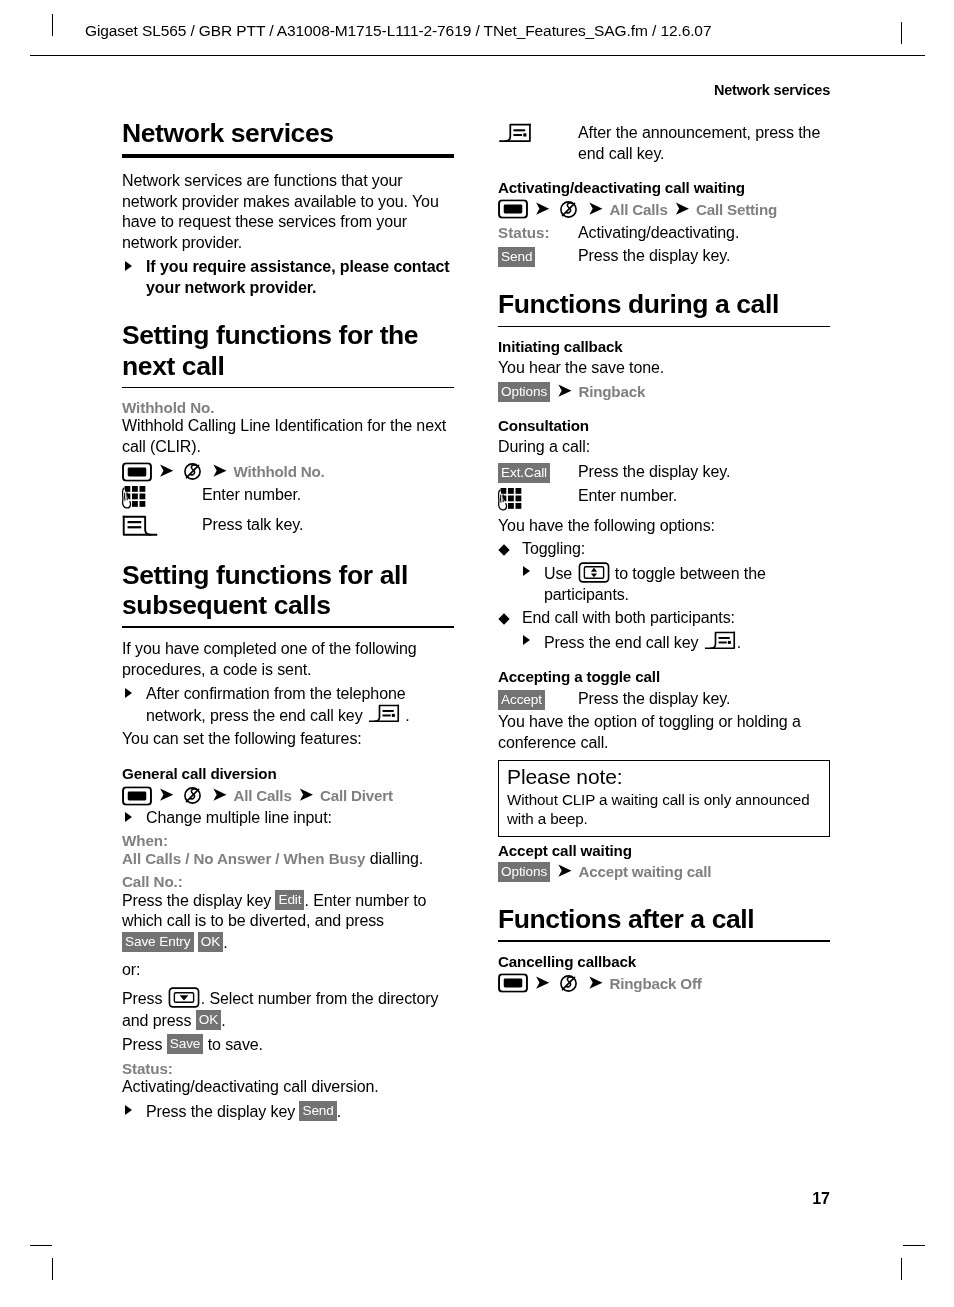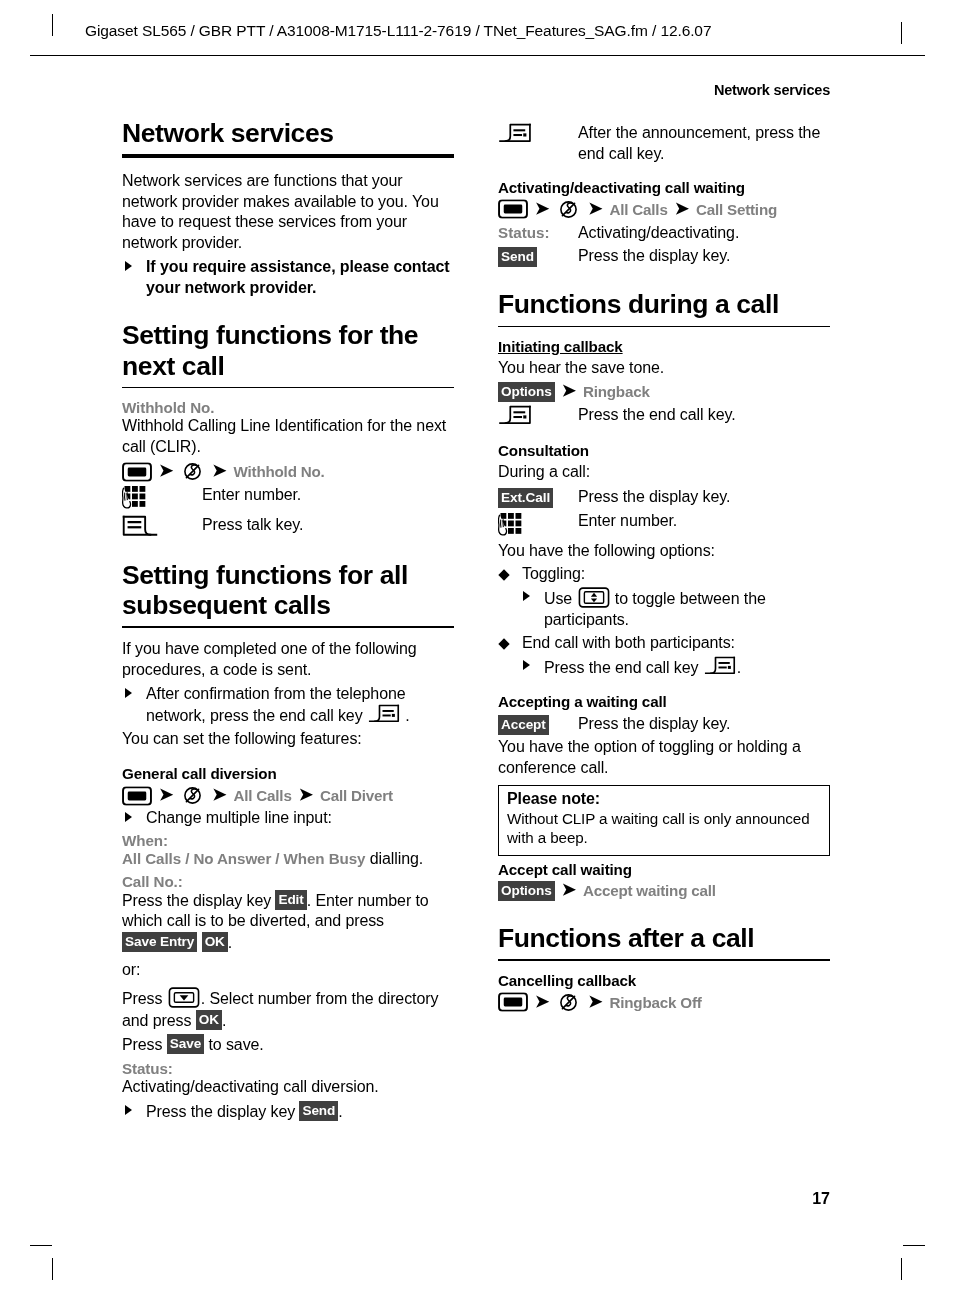--- a/index.html
+++ b/index.html
@@ -189,40 +189,40 @@
     flex: 0 0 80px;
     color: #808080;
     font-weight: bold;
     font-size: 15.2px;
     padding-top: 2px;
   }
 
   
   .skey {
     display: inline-block;
-    background: #404040;
+    background: #737373;
     color: #ffffff;
-    font-weight: bold;
+    font-weight: normal;
     font-size: 13.6px;
     line-height: 1.32;
     padding: 1px 3px 1px 3px;
     letter-spacing: -0.1px;
     vertical-align: 1.5px;
     white-space: nowrap;
   }
 
   
   .note-box {
     border: 1.6px solid #000;
     padding: 4px 8px 7px 8px;
     margin: 6px 0 4px 0;
   }
   .note-title {
-    font-size: 16px;
-    font-weight: bold;
+    font-size: 21px;
+    font-weight: normal;
     letter-spacing: -0.1px;
     margin-bottom: 1px;
   }
   .note-body {
     font-size: 15.2px;
     line-height: 1.28;
     letter-spacing: -0.1px;
   }
 
   
@@ -476,37 +476,29 @@
   <div class="icon-row">
     <div class="label-cell">
       <span class="skey">Send</span>
     </div>
     <div class="desc-cell">Press the display key.</div>
   </div>
 
   <h1 class="h1" style="margin-top:22px;">Functions during a call</h1>
   <div class="rule-thin"></div>
 
-  <h2 class="h2" style="margin-top:1px;text-decoration:underline;">Initiating callback</h2>
+  <h2 class="h2" style="margin-top:1px;">Initiating callback</h2>
   <p class="body">You hear the save tone.</p>
 
   <div class="menu-path">
     <span class="skey">Options</span>
     <span class="arrow">➤</span>
     <span class="menu-label">Ringback</span>
   </div>
 
-  <div class="icon-row">
-    <div class="icon-cell">
-      <svg class="ic" width="34" height="22" viewBox="0 0 42 28">
-          <use href="#sym-endcall"></use>
-        </svg>
-    </div>
-    <div class="desc-cell">Press the end call key.</div>
-  </div>
 
   <h2 class="h2">Consultation</h2>
   <p class="body">During a call:</p>
 
   <div class="icon-row">
     <div class="label-cell">
       <span class="skey">Ext.Call</span>
     </div>
     <div class="desc-cell">Press the display key.</div>
   </div>
@@ -539,21 +531,21 @@
     <span>End call with both participants:</span>
   </div>
 
   <div class="tri-item sub">
     <span class="tri"></span>
     <span>Press the end call key </span><span><svg class="ic-inline" width="32" height="21" viewBox="0 0 42 28">
           <use href="#sym-endcall"></use>
         </svg></span><span>.</span>
   </div>
 
-  <h2 class="h2">Accepting a waiting call</h2>
+  <h2 class="h2">Accepting a toggle call</h2>
 
   <div class="icon-row">
     <div class="label-cell">
       <span class="skey">Accept</span>
     </div>
     <div class="desc-cell">Press the display key.</div>
   </div>
 
   <p class="body">You have the option of toggling or holding a conference call.</p>
 

